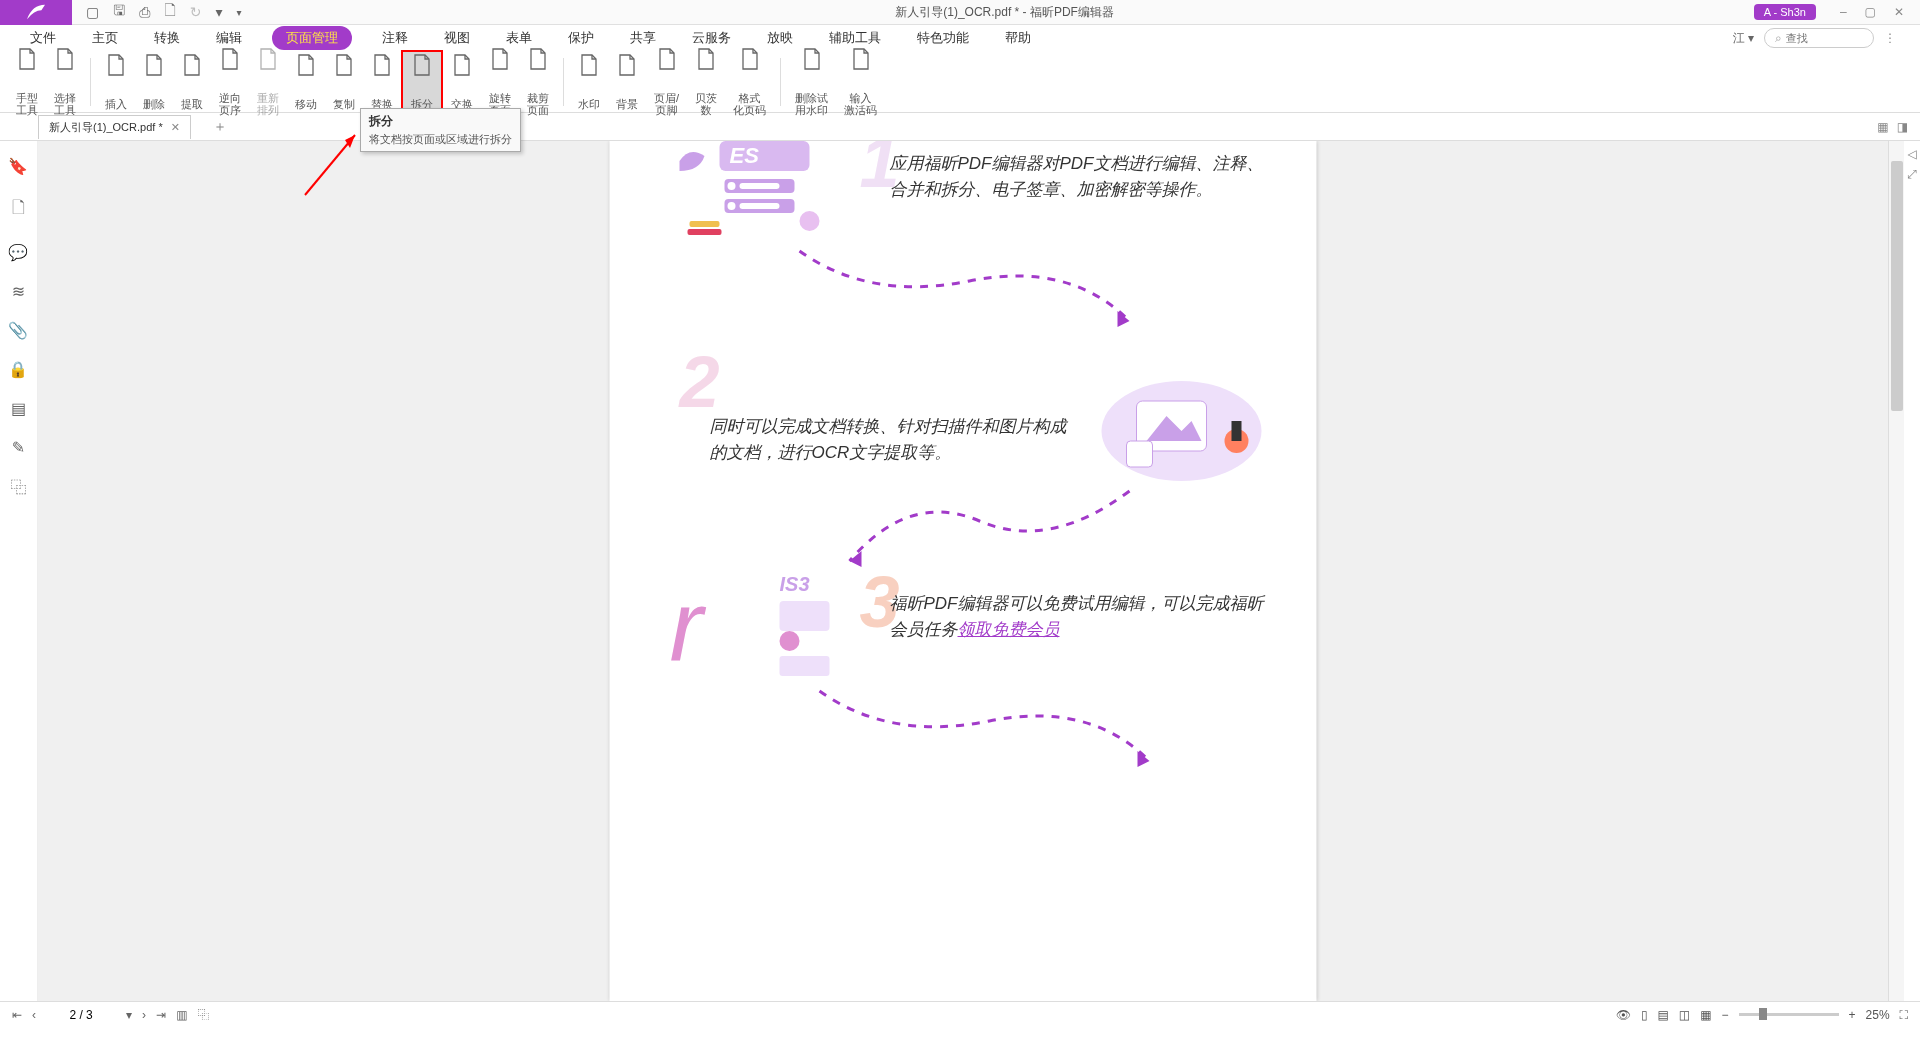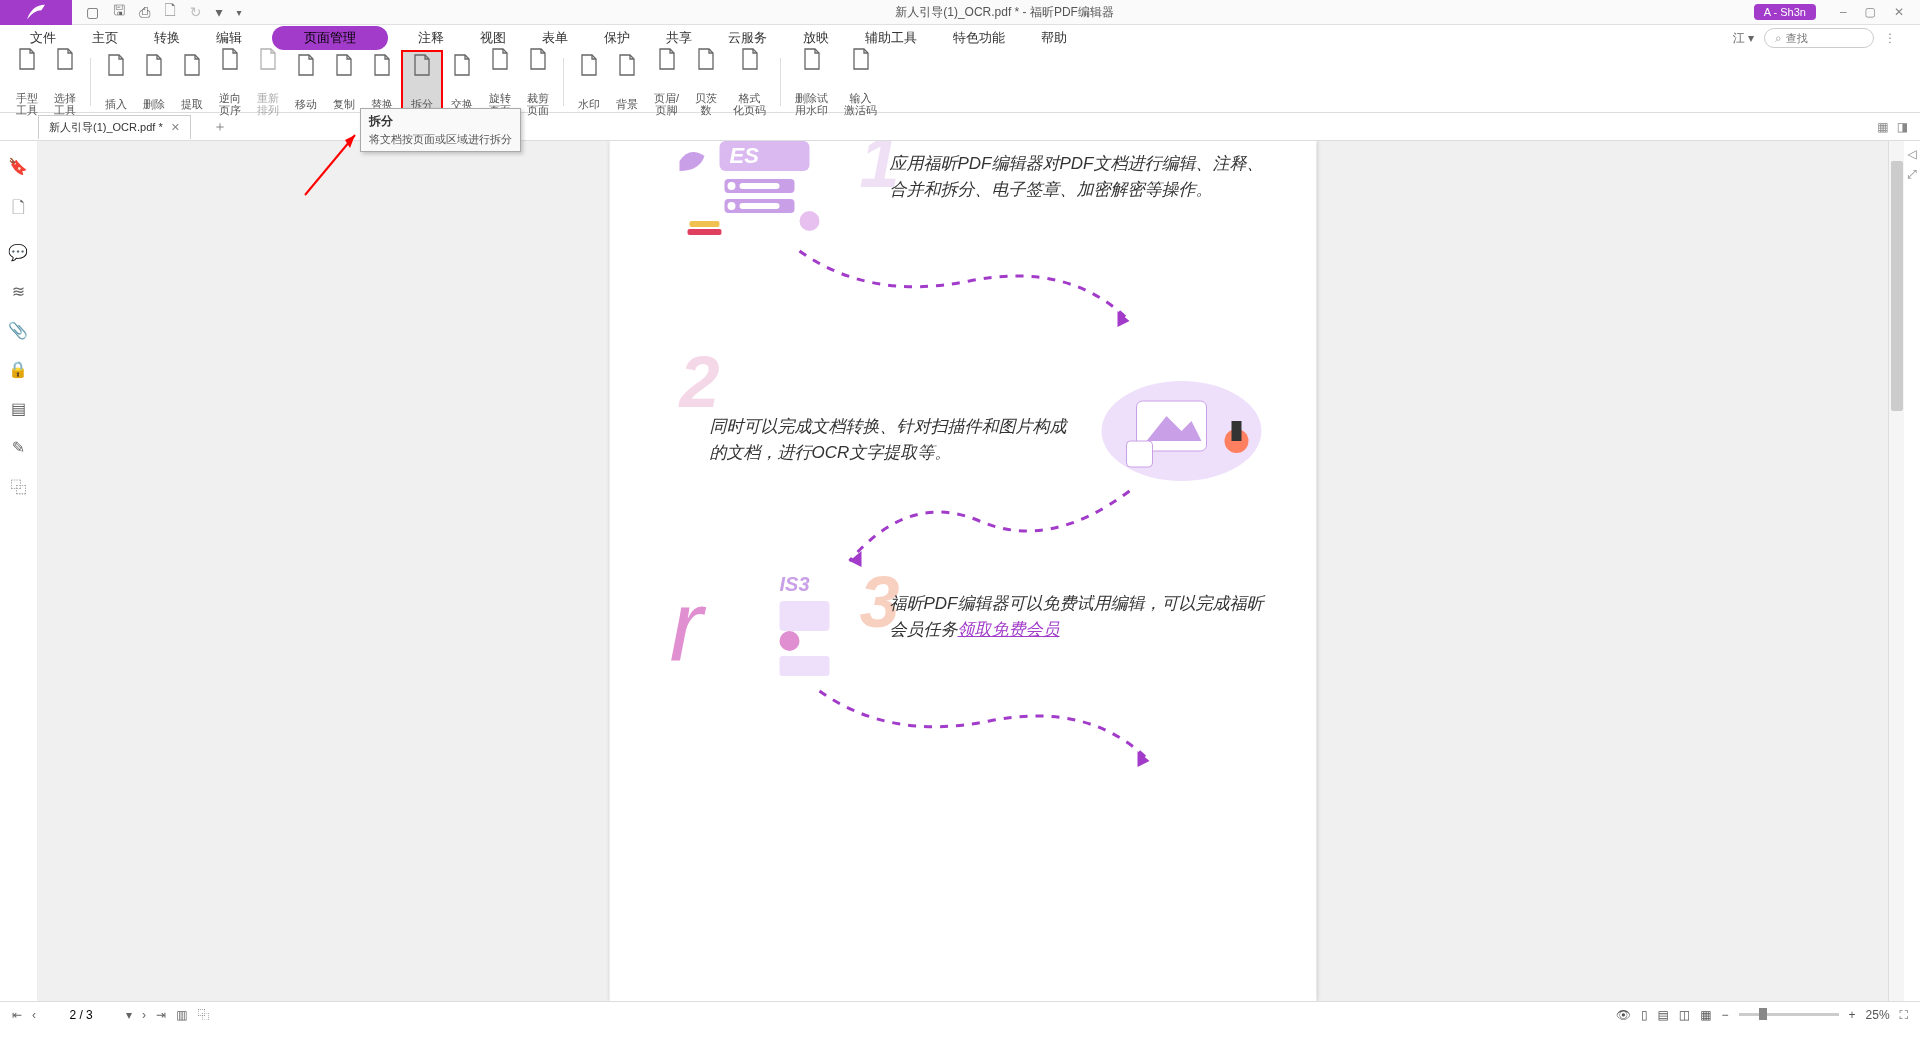--- a/index.html
+++ b/index.html
@@ -12,21 +12,21 @@
 .qat { display: flex; gap: 14px; padding: 0 14px; align-items: center; }
 .qat span { color: #666; font-size: 14px; cursor: pointer; }
 .title-text { flex: 1; text-align: center; font-size: 12px; color: #555; }
 .user-badge { background: #a23bc9; color: white; padding: 2px 10px; border-radius: 4px; font-size: 11px; margin-right: 8px; }
 .win-controls { display: flex; gap: 18px; padding: 0 16px; color: #888; }
 .win-controls span { cursor: pointer; }
 
 
 .menu-bar { height: 26px; display: flex; align-items: center; padding: 0 24px; gap: 24px; background: #fff; }
 .menu-item { font-size: 13px; color: #333; cursor: pointer; padding: 2px 6px; }
-.menu-item.active { background: #a23bc9; color: #000000; border-radius: 12px; padding: 3px 32px; }
+.menu-item.active { background: #a23bc9; color: #fde047; border-radius: 12px; padding: 3px 14px; }
 .menu-right { margin-left: auto; display: flex; align-items: center; gap: 10px; }
 .search-box { border: 1px solid #ccc; border-radius: 12px; padding: 2px 10px; width: 110px; display: flex; align-items: center; gap: 4px; }
 .search-box input { border: none; outline: none; width: 70px; font-size: 11px; }
 
 
 .ribbon { height: 62px; display: flex; align-items: center; padding: 0 8px; border-bottom: 1px solid #ddd; background: #fff; }
 .ribbon-btn { display: flex; flex-direction: column; align-items: center; padding: 4px 8px; cursor: pointer; min-width: 32px; font-size: 11px; color: #555; gap: 20px; }
 .ribbon-btn .icon { width: 22px; height: 22px; margin-bottom: 2px; display: flex; align-items: center; justify-content: center; }
 .ribbon-btn .label { line-height: 12px; text-align: center; }
 .ribbon-sep { width: 1px; height: 48px; background: #ddd; margin: 0 6px; }

